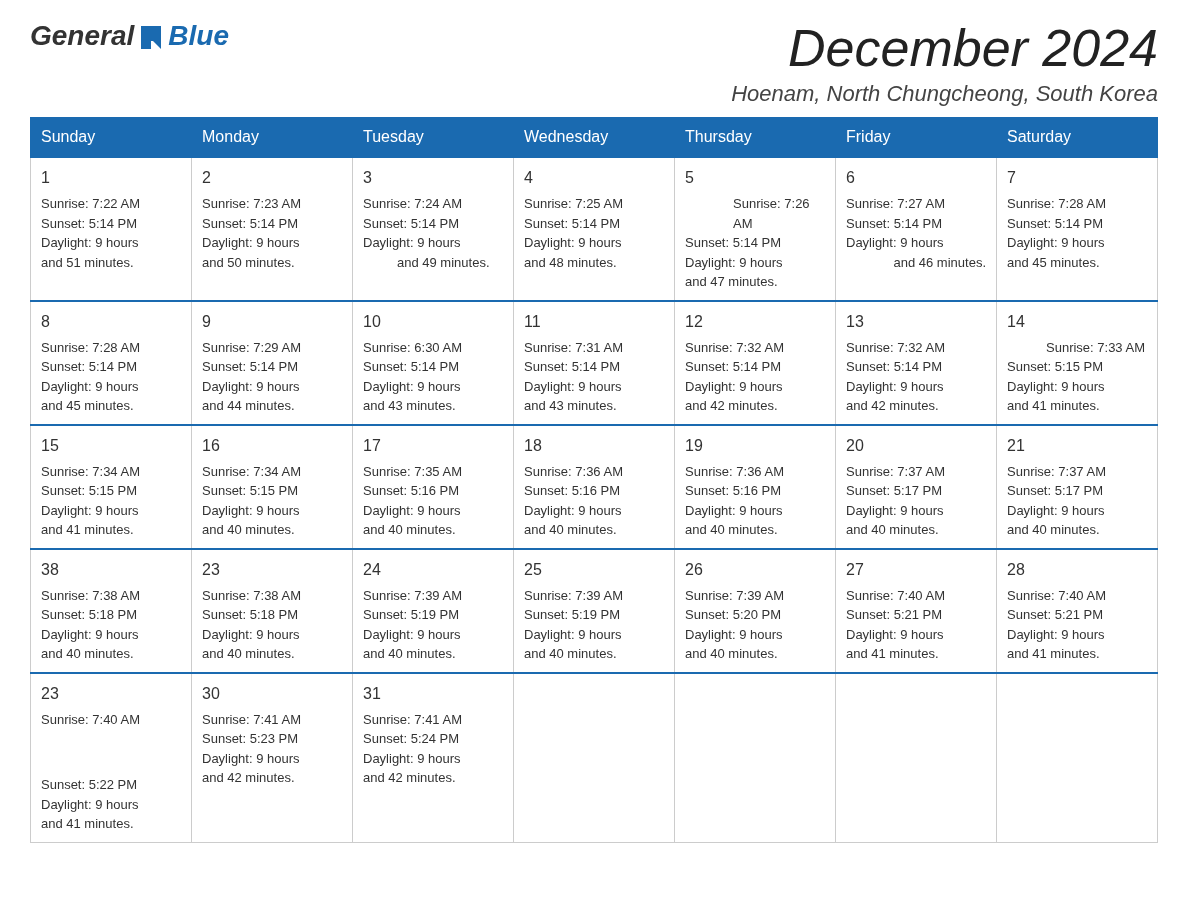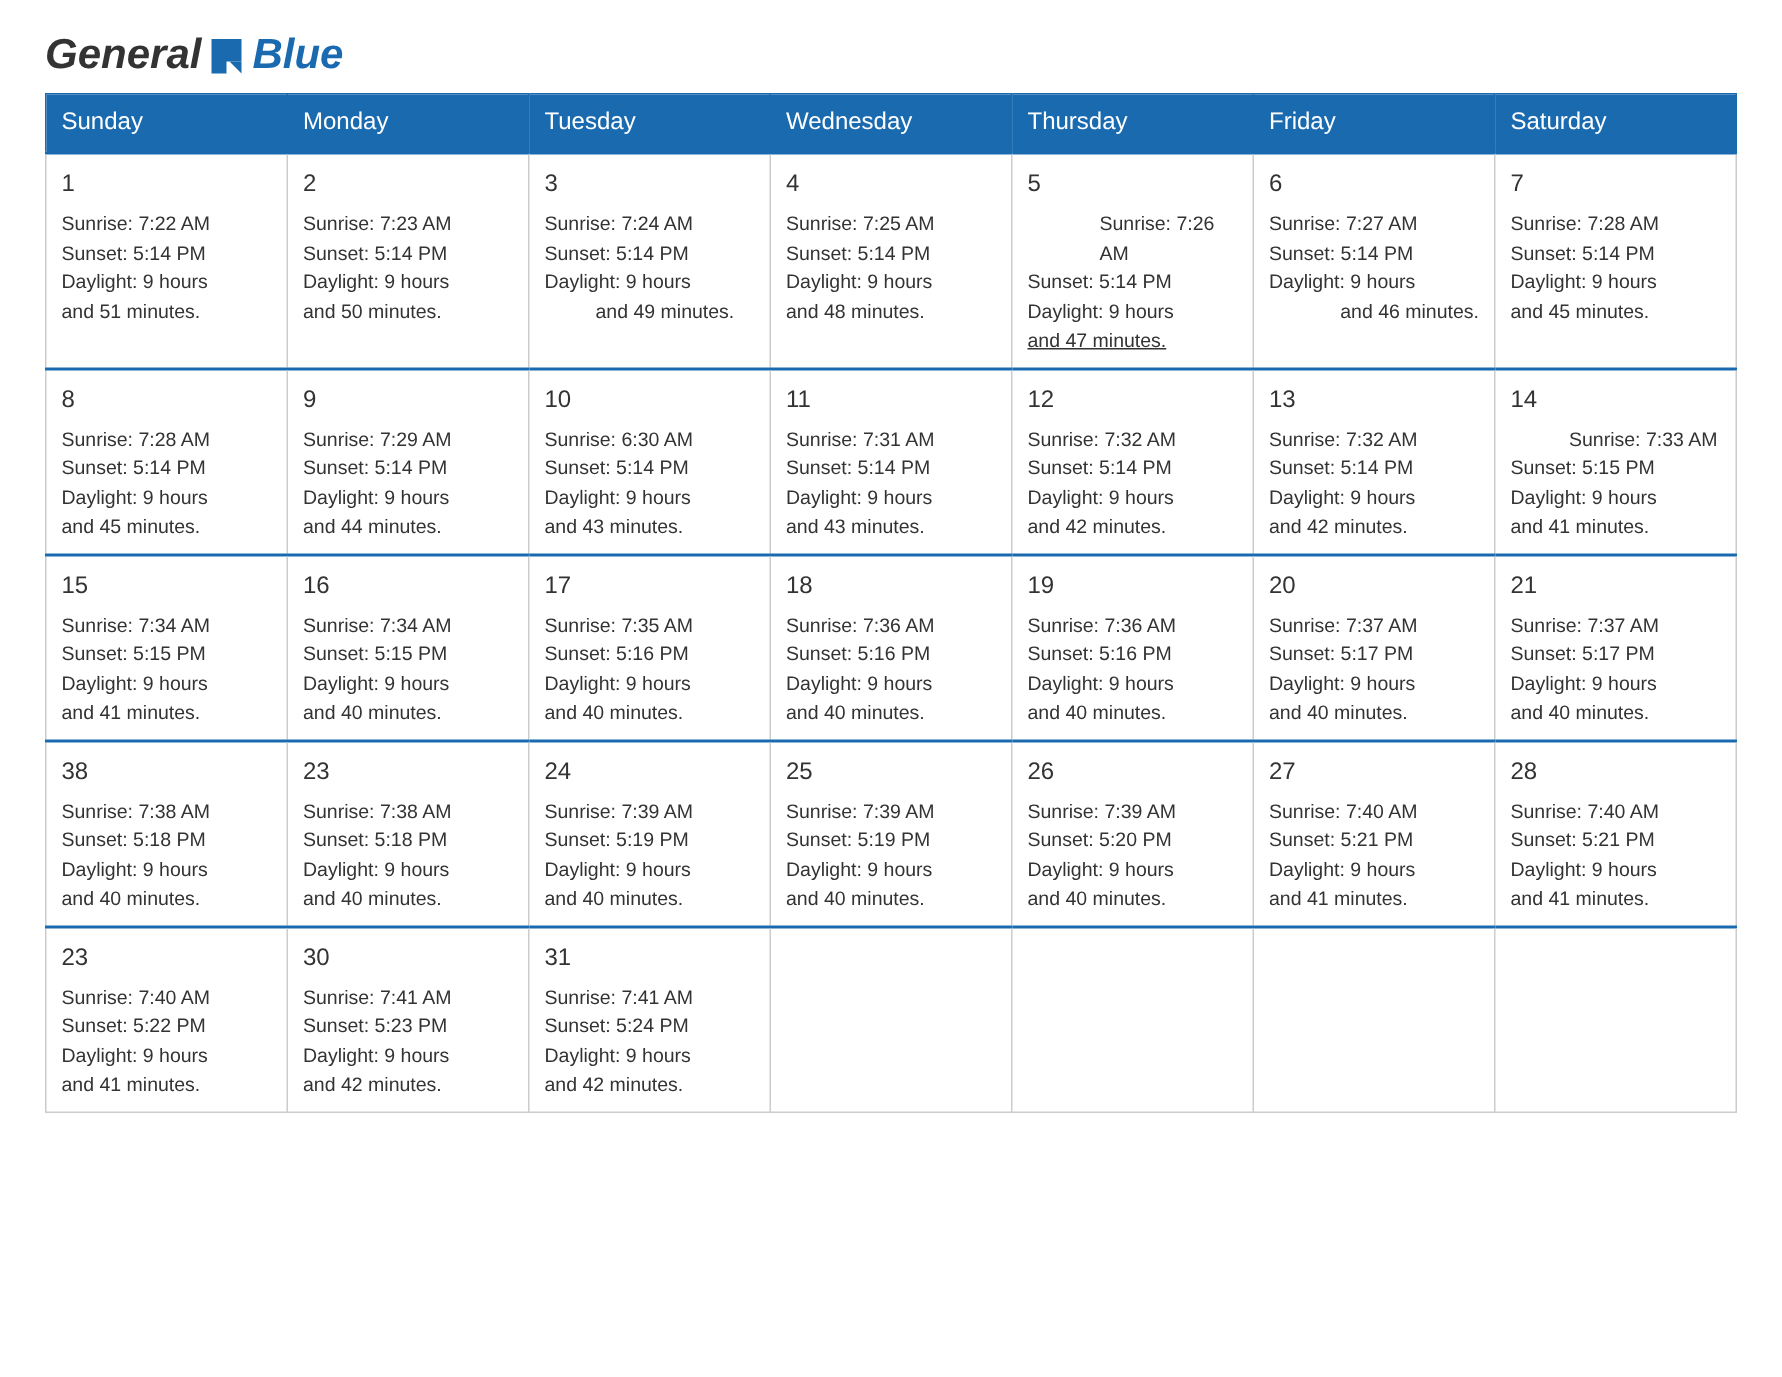--- a/index.html
+++ b/index.html
@@ -102,20 +102,24 @@
   <div class="logo-area">
     <div class="logo-text">
       <span class="logo-general">General</span>
       <svg class="logo-blue-icon" viewBox="0 0 30 30">
         <polygon points="5,5 25,5 25,20 15,20 15,28 5,28" fill="#1a6ab0"></polygon>
         <polygon points="17,20 25,20 25,28" fill="#1a6ab0"></polygon>
       </svg>
       <span class="logo-blue-text">Blue</span>
     </div>
   </div>
+  <div class="title-area">
+    <div class="month-title">December 2024</div>
+    <div class="location-title">Hoenam, North Chungcheong, South Korea</div>
+  </div>
 </div>
 
 <table class="calendar">
   <thead>
     <tr>
     <th>Sunday</th>
         <th>Monday</th>
         <th>Tuesday</th>
         <th>Wednesday</th>
         <th>Thursday</th>
@@ -151,21 +155,21 @@
           <span style="display: block;">Sunrise: 7:25 AM</span>
           <span style="display: block;">Sunset: 5:14 PM</span>
           <span style="display: block;">Daylight: 9 hours</span>
           <span style="display: block;">and 48 minutes.</span>
         </td>
         <td>
           <span class="day-num">5</span>
           <span style="display: block; margin-left: 48px;">Sunrise: 7:26 AM</span>
           <span style="display: block;">Sunset: 5:14 PM</span>
           <span style="display: block;">Daylight: 9 hours</span>
-          <span style="display: block; text-decoration: underline;">and 47 minutes.</span>
+          <span style="display: block;">and 47 minutes.</span>
         </td>
         <td>
           <span class="day-num">6</span>
           <span style="display: block;">Sunrise: 7:27 AM</span>
           <span style="display: block;">Sunset: 5:14 PM</span>
           <span style="display: block;">Daylight: 9 hours</span>
           <span style="display: block; text-align: right;">and 46 minutes.</span>
         </td>
         <td>
           <span class="day-num">7</span>
@@ -325,21 +329,21 @@
           <span style="display: block;">Sunrise: 7:40 AM</span>
           <span style="display: block;">Sunset: 5:21 PM</span>
           <span style="display: block;">Daylight: 9 hours</span>
           <span style="display: block;">and 41 minutes.</span>
         </td>
       </tr>
       <tr>
         <td>
           <span class="day-num">23</span>
           <span style="display: block;">Sunrise: 7:40 AM</span>
-          <span style="display: block;">Sunset: 5:22 PM</span>
+          <span style="display: block; margin-top: 46px;">Sunset: 5:22 PM</span>
           <span style="display: block;">Daylight: 9 hours</span>
           <span style="display: block;">and 41 minutes.</span>
         </td>
         <td>
           <span class="day-num">30</span>
           <span style="display: block;">Sunrise: 7:41 AM</span>
           <span style="display: block;">Sunset: 5:23 PM</span>
           <span style="display: block;">Daylight: 9 hours</span>
           <span style="display: block;">and 42 minutes.</span>
         </td>

